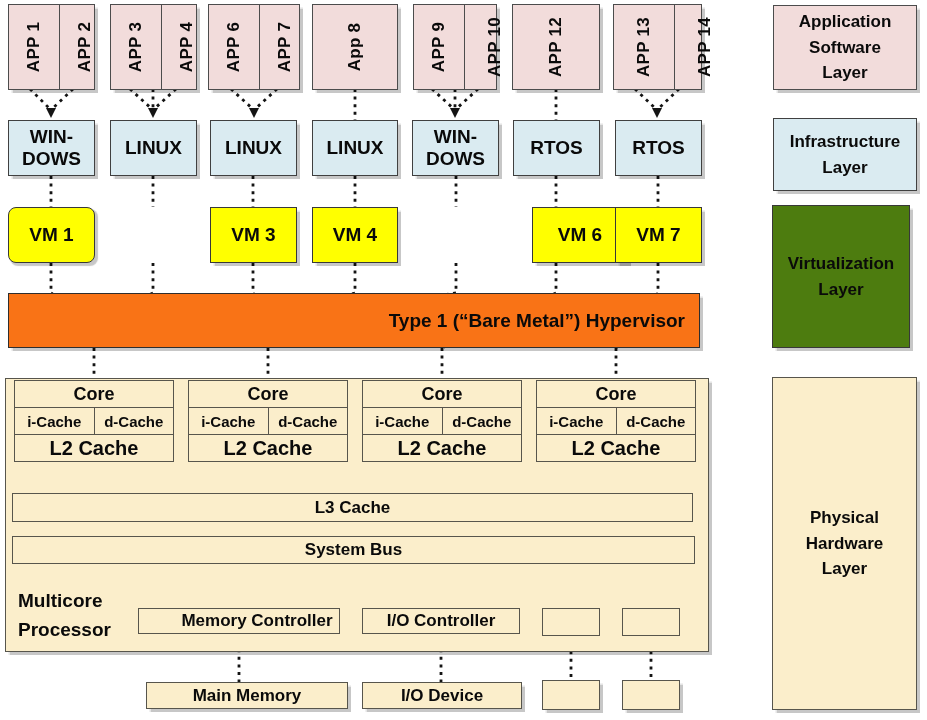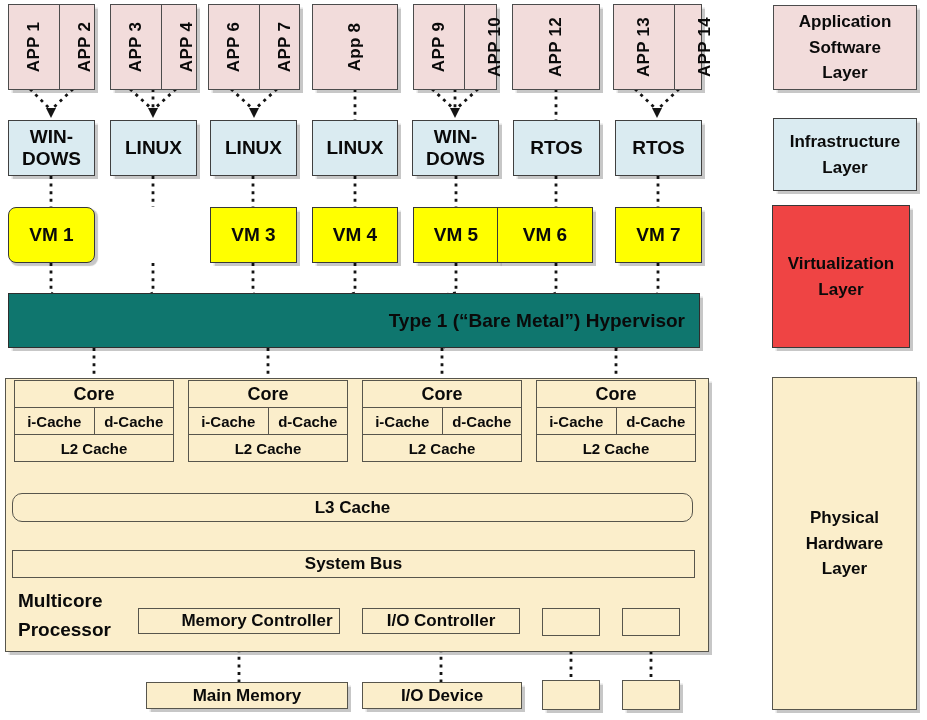--- a/index.html
+++ b/index.html
@@ -14,32 +14,32 @@
   .appgroup{position:absolute;box-sizing:border-box;top:4px;height:86px;display:flex;
             border:1.6px solid #4c4c4c;background:#F2DCDB;box-shadow:2.5px 2.5px 1px rgba(0,0,0,0.22);}
   .appcell{flex:1;display:flex;align-items:center;justify-content:center;border-right:1.4px solid #4c4c4c;}
   .appcell:last-child{border-right:none;}
   .vtext{transform:rotate(-90deg);white-space:nowrap;font-weight:bold;font-size:17px;letter-spacing:0.3px;}
   
   .os{top:120px;height:56px;background:#DAEBF1;border:1.6px solid #404040;font-size:19px;line-height:1.15;white-space:pre-line;}
   
   .vm{top:207px;height:56px;background:#FFFF00;border:1.8px solid #383838;font-size:19px;}
   
-  .hyp{left:8px;top:293px;width:692px;height:55px;background:#0f766e;border:1.8px solid #2e2e2e;
+  .hyp{left:8px;top:293px;width:692px;height:55px;background:#f97316;border:1.8px solid #2e2e2e;
        justify-content:flex-end;padding-right:14px;font-size:19px;}
   
   .tan{background:#FBEECB;border:1.5px solid #57554c;}
   .mcp{left:5px;top:378px;width:704px;height:274px;border-width:1.8px;}
   .coreblock{position:absolute;box-sizing:border-box;top:380px;height:82px;display:flex;flex-direction:column;
              border:1.4px solid #57554c;background:#FBEECB;}
   .corehead{flex:1;display:flex;align-items:center;justify-content:center;font-weight:bold;font-size:18px;border-bottom:1.4px solid #57554c;}
   .cacherow{flex:1;display:flex;border-bottom:1.4px solid #57554c;}
   .cachecell{flex:1;display:flex;align-items:center;justify-content:center;font-weight:bold;font-size:15px;}
   .cachecell.first{border-right:1.4px solid #57554c;}
-  .l2row{flex:1;display:flex;align-items:center;justify-content:center;font-weight:bold;font-size:15px;}
+  .l2row{flex:1;display:flex;align-items:center;justify-content:center;font-weight:bold;font-size:20px;}
   .bar{font-size:17px;}
   .ctrl{font-size:17px;}
   .mcplabel{position:absolute;left:18px;top:587px;font-weight:bold;font-size:19px;line-height:1.5;white-space:pre-line;}
   
   .layer{white-space:pre-line;font-size:17px;line-height:1.5;}
   .wires{position:absolute;left:0;top:0;width:927px;height:720px;pointer-events:none;}
   .wires path{fill:none;stroke:#141414;stroke-width:2.8;stroke-dasharray:3 4.6;}
   .wires path.arrow{fill:#141414;stroke:none;stroke-dasharray:none;}
 </style>
 </head>
@@ -147,22 +147,21 @@
   <div class="box os shadow" style="left:210px;width:87px;">LINUX</div>
   <div class="box os shadow" style="left:312px;width:86px;">LINUX</div>
   <div class="box os shadow" style="left:412px;width:87px;">WIN-
 DOWS</div>
   <div class="box os shadow" style="left:513px;width:87px;">RTOS</div>
   <div class="box os shadow" style="left:615px;width:87px;">RTOS</div>
 
   <div class="box vm shadow" style="left:8px;width:87px;border-radius:8px;">VM 1</div>
   <div class="box vm shadow" style="left:210px;width:87px;">VM 3</div>
   <div class="box vm shadow" style="left:312px;width:86px;">VM 4</div>
-  <div class="box vm shadow" style="left:413px;width:86px;">VM 5</div>
-  <div class="box vm shadow" style="left:497px;width:96px;text-align:center;">VM 6</div>
+  <div class="box vm shadow" style="left:532px;width:96px;text-align:center;">VM 6</div>
   <div class="box vm shadow" style="left:615px;width:87px;">VM 7</div>
 
   <div class="box hyp shadow">Type 1 (“Bare Metal”) Hypervisor</div>
 
   <div class="box tan mcp shadow"></div>
 
   <div class="coreblock" style="left:14px;width:160px;">
     <div class="corehead">Core</div>
     <div class="cacherow">
       <div class="cachecell first">i-Cache</div>
@@ -188,40 +187,40 @@
   </div>
   <div class="coreblock" style="left:536px;width:160px;">
     <div class="corehead">Core</div>
     <div class="cacherow">
       <div class="cachecell first">i-Cache</div>
       <div class="cachecell">d-Cache</div>
     </div>
     <div class="l2row">L2 Cache</div>
   </div>
 
-  <div class="box tan bar" style="left:12px;top:493px;width:681px;height:29px;border-radius:10px;">L3 Cache</div>
-  <div class="box tan bar" style="left:12px;top:550px;width:683px;height:28px;">System Bus</div>
+  <div class="box tan bar" style="left:12px;top:493px;width:681px;height:29px;">L3 Cache</div>
+  <div class="box tan bar" style="left:12px;top:536px;width:683px;height:28px;">System Bus</div>
 
   <div class="box tan ctrl" style="left:138px;top:608px;width:202px;height:26px;padding-left:36px;">Memory Controller</div>
   <div class="box tan ctrl" style="left:362px;top:608px;width:158px;height:26px;">I/O Controller</div>
   <div class="box tan" style="left:542px;top:608px;width:58px;height:28px;"></div>
   <div class="box tan" style="left:622px;top:608px;width:58px;height:28px;"></div>
 
   <div class="mcplabel">Multicore
 Processor</div>
 
   <div class="box tan ctrl shadow" style="left:146px;top:682px;width:202px;height:27px;">Main Memory</div>
   <div class="box tan ctrl shadow" style="left:362px;top:682px;width:160px;height:27px;">I/O Device</div>
   <div class="box tan shadow" style="left:542px;top:680px;width:58px;height:30px;"></div>
   <div class="box tan shadow" style="left:622px;top:680px;width:58px;height:30px;"></div>
 
   <div class="box layer shadow" style="left:773px;top:5px;width:144px;height:85px;background:#F2DCDB;border:1.6px solid #4c4c4c;">Application
 Software
 Layer</div>
   <div class="box layer shadow" style="left:773px;top:118px;width:144px;height:73px;background:#DAEBF1;border:1.6px solid #404040;">Infrastructure
 Layer</div>
-  <div class="box layer shadow" style="left:772px;top:205px;width:138px;height:143px;background:#ef4444;border:1.8px solid #383838;">Virtualization
+  <div class="box layer shadow" style="left:772px;top:205px;width:138px;height:143px;background:#4d7c0f;border:1.8px solid #383838;">Virtualization
 Layer</div>
   <div class="box layer shadow" style="left:772px;top:377px;width:145px;height:333px;background:#FBEECB;border:1.6px solid #57554c;">Physical
 Hardware
 Layer</div>
 
 </div>
 
 </body></html>

